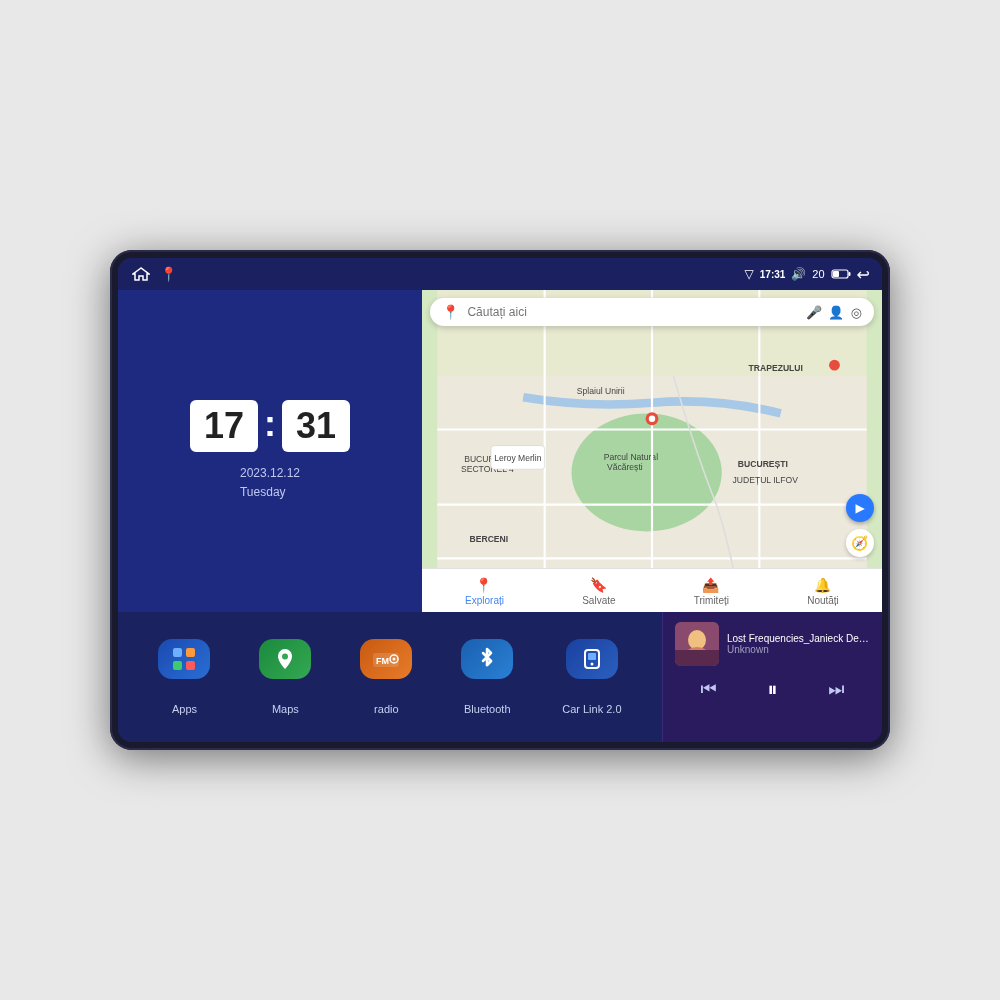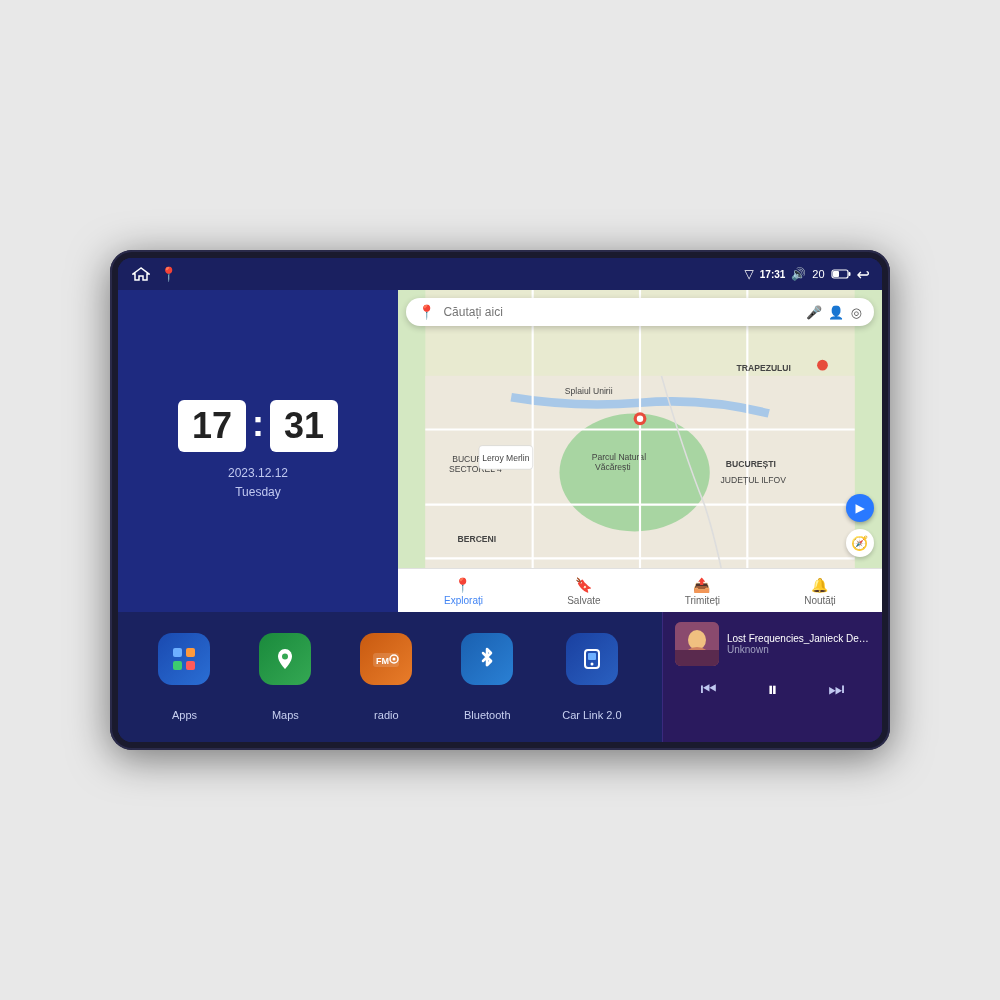--- a/index.html
+++ b/index.html
@@ -76,21 +76,21 @@
 
     
     .top-section {
       display: flex;
       flex: 1;
       overflow: hidden;
     }
 
     
     .clock-panel {
-      width: 280px;
+      width: 304px;
       flex-shrink: 0;
       background: #1e2a80;
       display: flex;
       flex-direction: column;
       align-items: center;
       justify-content: center;
       padding: 16px;
       gap: 12px;
     }
 
@@ -116,21 +116,20 @@
     }
 
     .clock-colon {
       font-size: 36px;
       font-weight: bold;
       color: #fff;
       margin-bottom: 4px;
     }
 
     .clock-date {
-      text-align: center;
       color: #c0c8f0;
       font-size: 12px;
       line-height: 1.6;
     }
 
     
     .map-panel {
       flex: 1;
       background: #d4e8c2;
       position: relative;
@@ -265,21 +264,21 @@
     .app-icon-item {
       display: flex;
       flex-direction: column;
       align-items: center;
       gap: 6px;
       cursor: pointer;
     }
 
     .app-icon-wrapper {
       width: 52px;
-      height: 52px;
+      height: 40px;
       border-radius: 14px;
       display: flex;
       align-items: center;
       justify-content: center;
       font-size: 22px;
     }
 
     .app-label {
       font-size: 11px;
       color: #c8d0f0;

